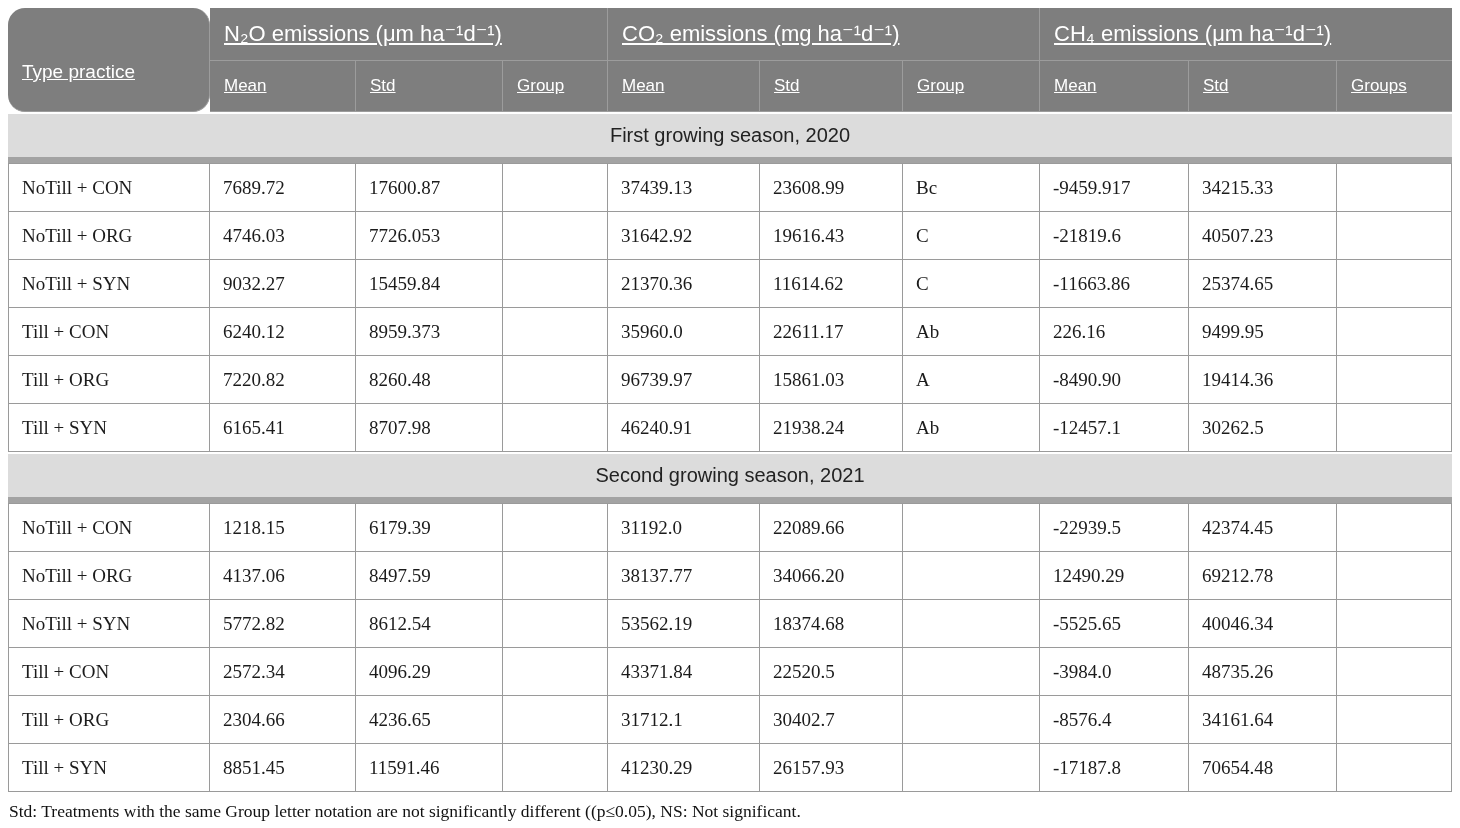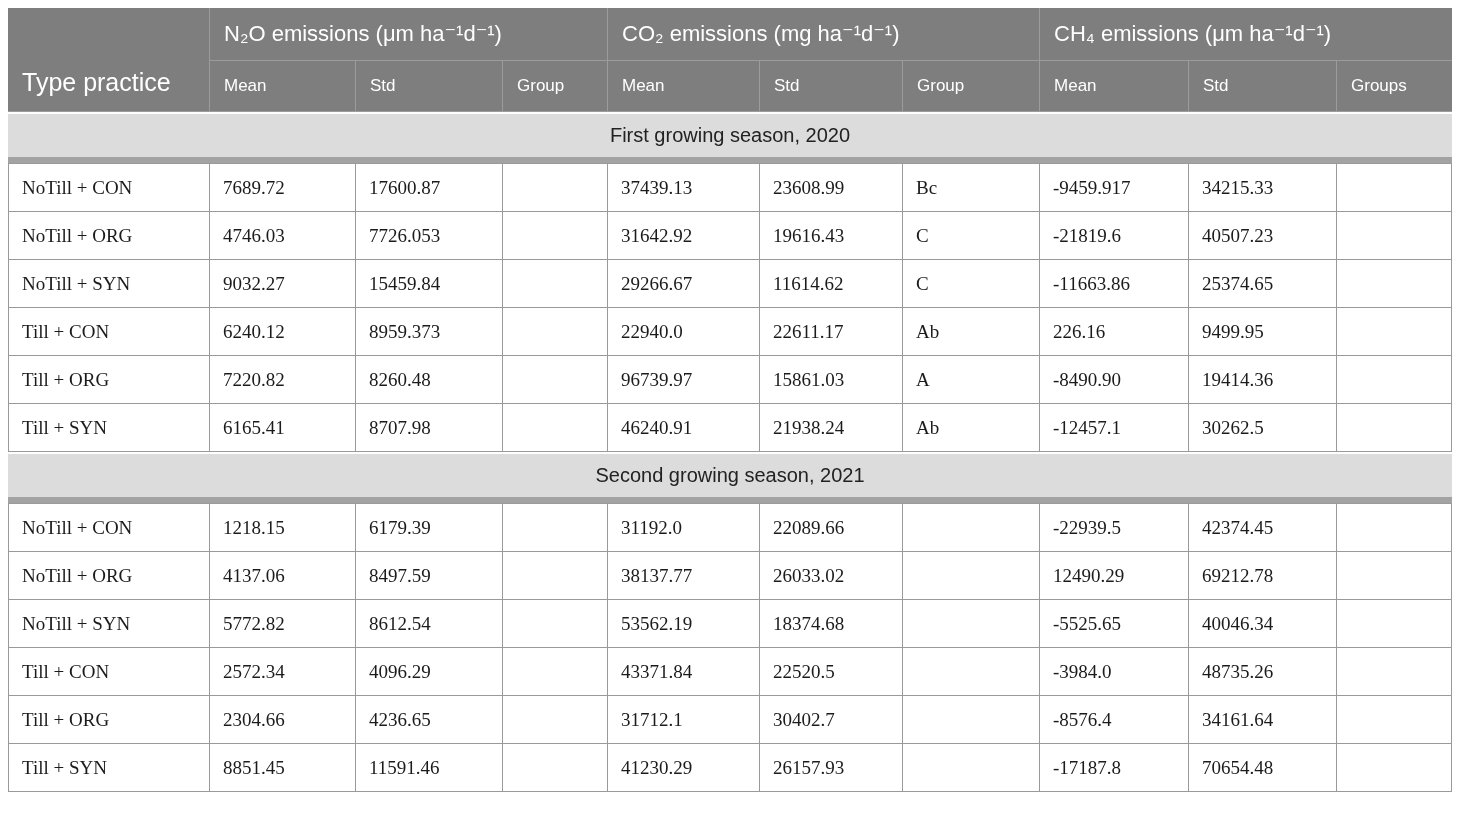--- a/index.html
+++ b/index.html
@@ -23,28 +23,30 @@
   }
   
   thead th{
     background:var(--header-bg);
     color:var(--header-text);
     font-weight:400;
     text-align:left;
     vertical-align:middle;
     padding:0 0 0 14px;
     border-right:1px solid var(--header-line);
+    text-decoration:underline;
   }
   thead tr:first-child th{border-bottom:1px solid var(--header-line);}
   thead th:last-child{border-right:none;}
   th.corner{
     vertical-align:bottom;
-    padding-bottom:14px;
-    font-size:25px;
+    padding-bottom:28px;
+    font-size:19px;
     border-bottom:1px solid var(--header-line);
+    border-radius:17px;
   }
   th.group{font-size:22px;height:52px;}
   th.sub{font-size:17px;height:50px;border-bottom:1px solid var(--header-line);}
   
   td.season{
     background:var(--band-bg);
     border-top:2px solid #ffffff;
     border-bottom:6px solid #a3a3a3;
     height:41px;
     text-align:center;
@@ -137,33 +139,33 @@
           <td class="cell">C</td>
           <td class="cell">-21819.6</td>
           <td class="cell">40507.23</td>
           <td class="cell"></td>
         </tr>
         <tr>
           <td class="cell">NoTill + SYN</td>
           <td class="cell">9032.27</td>
           <td class="cell">15459.84</td>
           <td class="cell"></td>
-          <td class="cell">29266.67</td>
+          <td class="cell">21370.36</td>
           <td class="cell">11614.62</td>
           <td class="cell">C</td>
           <td class="cell">-11663.86</td>
           <td class="cell">25374.65</td>
           <td class="cell"></td>
         </tr>
         <tr>
           <td class="cell">Till + CON</td>
           <td class="cell">6240.12</td>
           <td class="cell">8959.373</td>
           <td class="cell"></td>
-          <td class="cell">22940.0</td>
+          <td class="cell">35960.0</td>
           <td class="cell">22611.17</td>
           <td class="cell">Ab</td>
           <td class="cell">226.16</td>
           <td class="cell">9499.95</td>
           <td class="cell"></td>
         </tr>
         <tr>
           <td class="cell">Till + ORG</td>
           <td class="cell">7220.82</td>
           <td class="cell">8260.48</td>
@@ -201,21 +203,21 @@
           <td class="cell">-22939.5</td>
           <td class="cell">42374.45</td>
           <td class="cell"></td>
         </tr>
         <tr>
           <td class="cell">NoTill + ORG</td>
           <td class="cell">4137.06</td>
           <td class="cell">8497.59</td>
           <td class="cell"></td>
           <td class="cell">38137.77</td>
-          <td class="cell">26033.02</td>
+          <td class="cell">34066.20</td>
           <td class="cell"></td>
           <td class="cell">12490.29</td>
           <td class="cell">69212.78</td>
           <td class="cell"></td>
         </tr>
         <tr>
           <td class="cell">NoTill + SYN</td>
           <td class="cell">5772.82</td>
           <td class="cell">8612.54</td>
           <td class="cell"></td>
@@ -257,13 +259,14 @@
           <td class="cell"></td>
           <td class="cell">41230.29</td>
           <td class="cell">26157.93</td>
           <td class="cell"></td>
           <td class="cell">-17187.8</td>
           <td class="cell">70654.48</td>
           <td class="cell"></td>
         </tr>
       </tbody>
   </table>
+  <p class="footnote">Std: Treatments with the same Group letter notation are not significantly different ((p≤0.05), NS: Not significant.</p>
 </div>
 
 </body></html>

